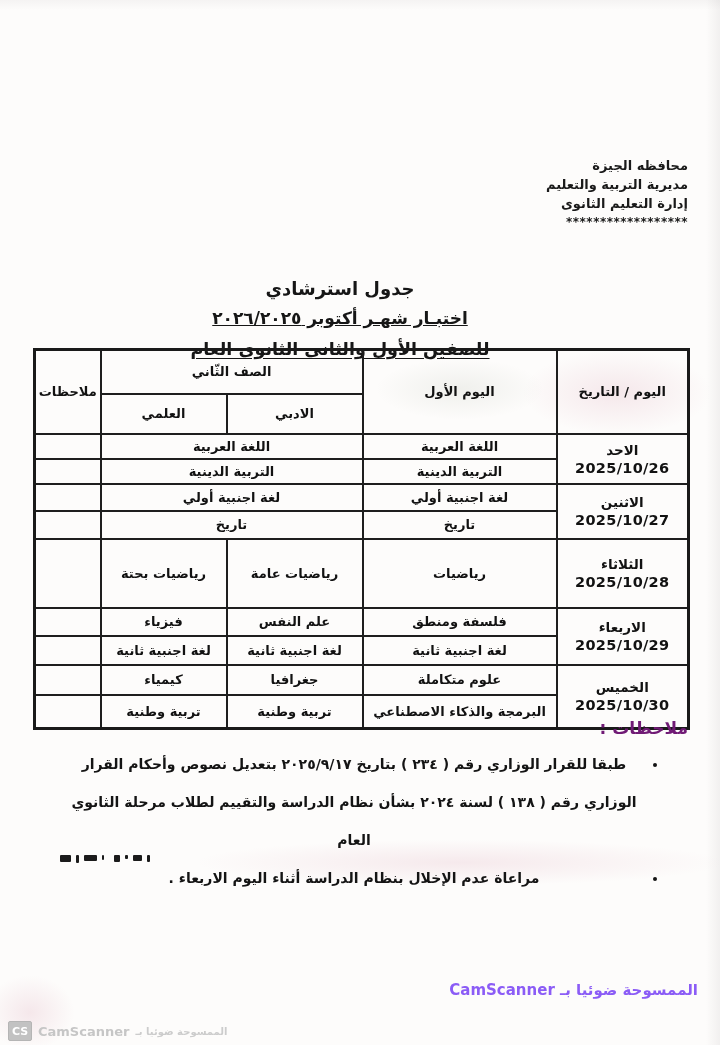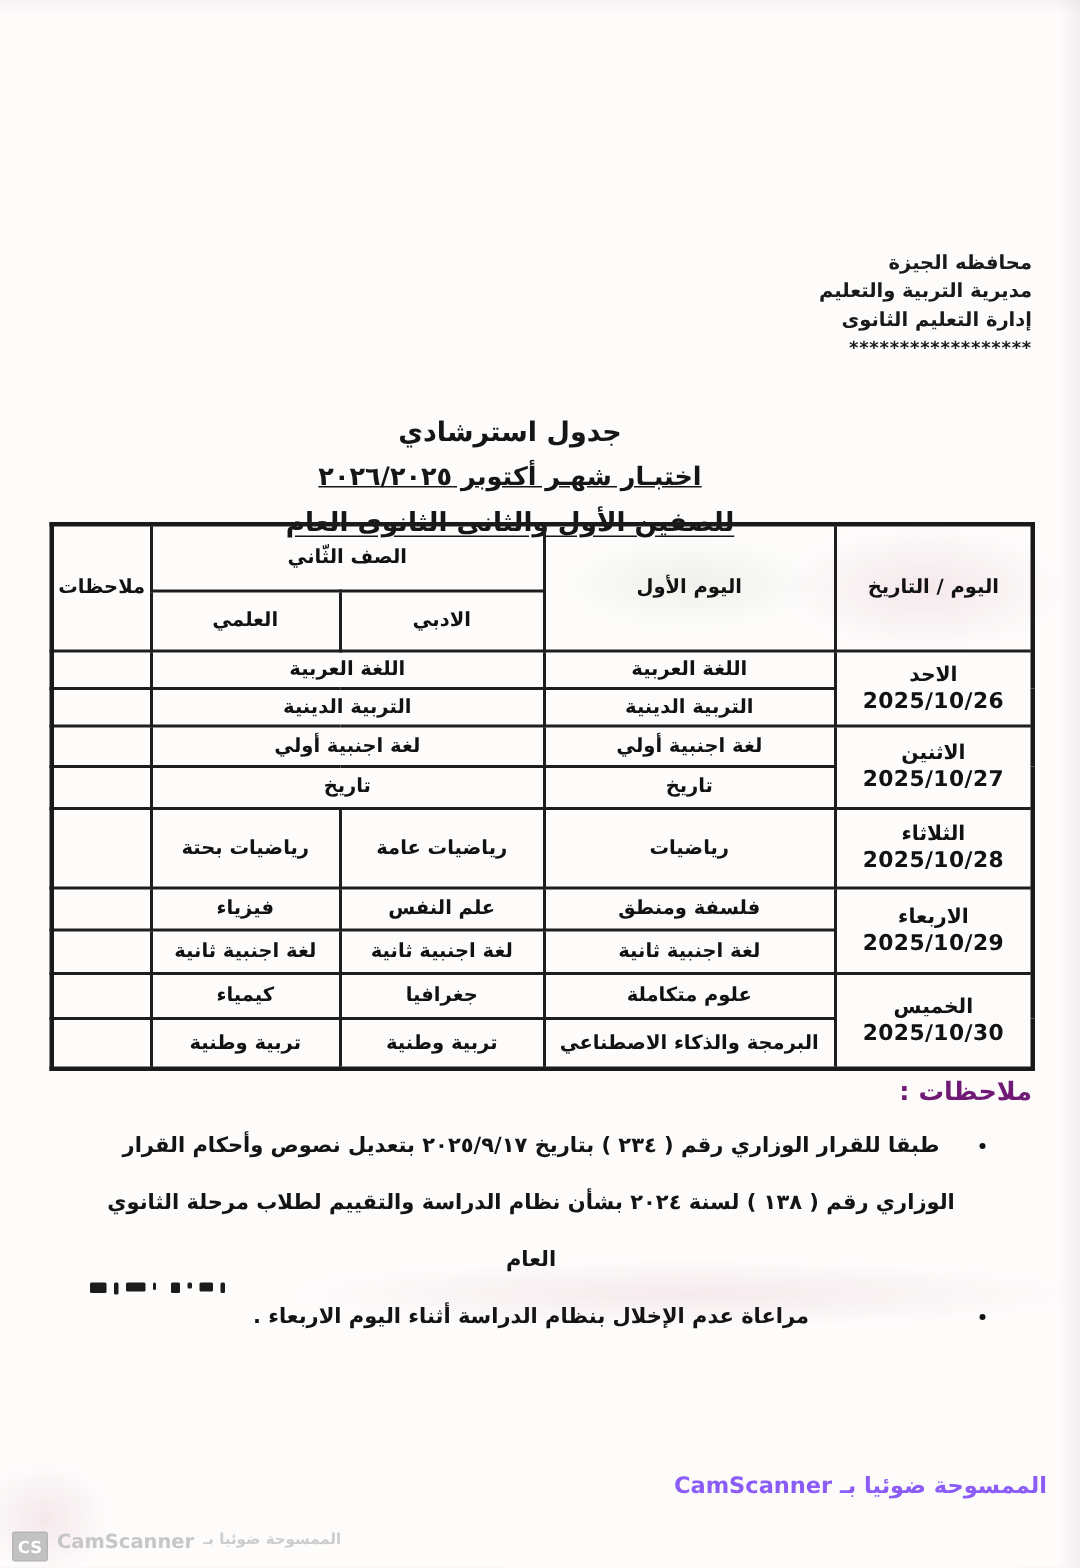--- a/index.html
+++ b/index.html
@@ -16,21 +16,21 @@
   .tint1 { top:350px; right:8px;  width:190px; height:85px;
     background:radial-gradient(ellipse at center, rgba(216,158,176,0.22), transparent 70%); }
   .tint2 { top:840px; left:200px; width:520px; height:45px;
     background:radial-gradient(ellipse at center, rgba(216,158,176,0.20), transparent 72%); }
   .tint3 { top:975px; left:-15px; width:90px;  height:75px;
     background:radial-gradient(ellipse at center, rgba(216,158,176,0.22), transparent 70%); }
   .tint4 { top:358px; left:375px; width:170px; height:62px;
     background:radial-gradient(ellipse at center, rgba(120,130,105,0.10), transparent 70%); }
 
   
-  .agency { position:absolute; top:166px; right:32px; direction:rtl; text-align:right;
+  .agency { position:absolute; top:156px; right:32px; direction:rtl; text-align:right;
     font-size:13px; font-weight:600; line-height:19px; color:#1a1a1a; }
   .agency .stars { font-weight:700; letter-spacing:0.5px; font-size:12px; }
 
   
   .title-block { position:absolute; top:250px; left:60px; width:560px; text-align:center; direction:rtl;margin-top:28px; }
   .title-line1 { font-size:18px; font-weight:700; margin-bottom:9px; }
   .title-line2 { font-size:17px; font-weight:700; margin-bottom:11px;text-decoration:underline; }
   .title-line3 { font-size:17.5px; font-weight:700; text-decoration:underline; text-underline-offset:3px; }
 
   
@@ -59,21 +59,21 @@
   .frag { position:absolute; top:855px; left:55px; width:120px; height:10px; }
   .frag span { display:inline-block; background:#1b1b1b; vertical-align:top;
     margin-left:5px; border-radius:1px; }
   .frag .m1{width:11px;height:7px;} .frag .m2{width:3px;height:8px;} .frag .m3{width:13px;height:6px;}
   .frag .m4{width:2px;height:5px;} .frag .m5{width:6px;height:7px;} .frag .m6{width:3px;height:4px;}
   .frag .m7{width:9px;height:6px;} .frag .m8{width:3px;height:7px;}
 
   
   .scan-note { position:absolute; top:981px; right:22px; direction:rtl;
     font-size:15px; font-weight:600; color:#8b5cf6; }
-  .cs-watermark { position:absolute; top:1021px; left:8px; display:flex; 
+  .cs-watermark { position:absolute; top:1021px; left:8px; display:flex; align-items:center;
     direction:ltr; gap:6px; }
   .cs-badge { width:24px; height:20px; background:#c2c2c2; color:#ffffff;
     font-size:11px; font-weight:700; display:flex; align-items:center; justify-content:center;
     border-radius:2px; border:1px solid #b5b5b5; }
   .cs-brand { font-size:13px; font-weight:600; color:#c6c6c6; }
   .cs-arabic { font-size:10px; font-weight:600; color:#cccccc; direction:rtl; }
 </style>
 </head>
 <body>
 
@@ -144,21 +144,21 @@
         <td>لغة اجنبية أولي</td>
         <td colspan="2">لغة اجنبية أولي</td>
         <td></td>
       </tr>
       <tr style="height:28px">
         <td>تاريخ</td>
         <td colspan="2">تاريخ</td>
         <td></td>
       </tr>
 
-      <tr style="height:53px">
+      <tr style="height:69px">
         <td>
           <div class="dayname">الثلاثاء</div>
           <div class="daydate">2025/10/28</div>
         </td>
         <td>رياضيات</td>
         <td>رياضيات عامة</td>
         <td>رياضيات بحتة</td>
         <td></td>
       </tr>
 

